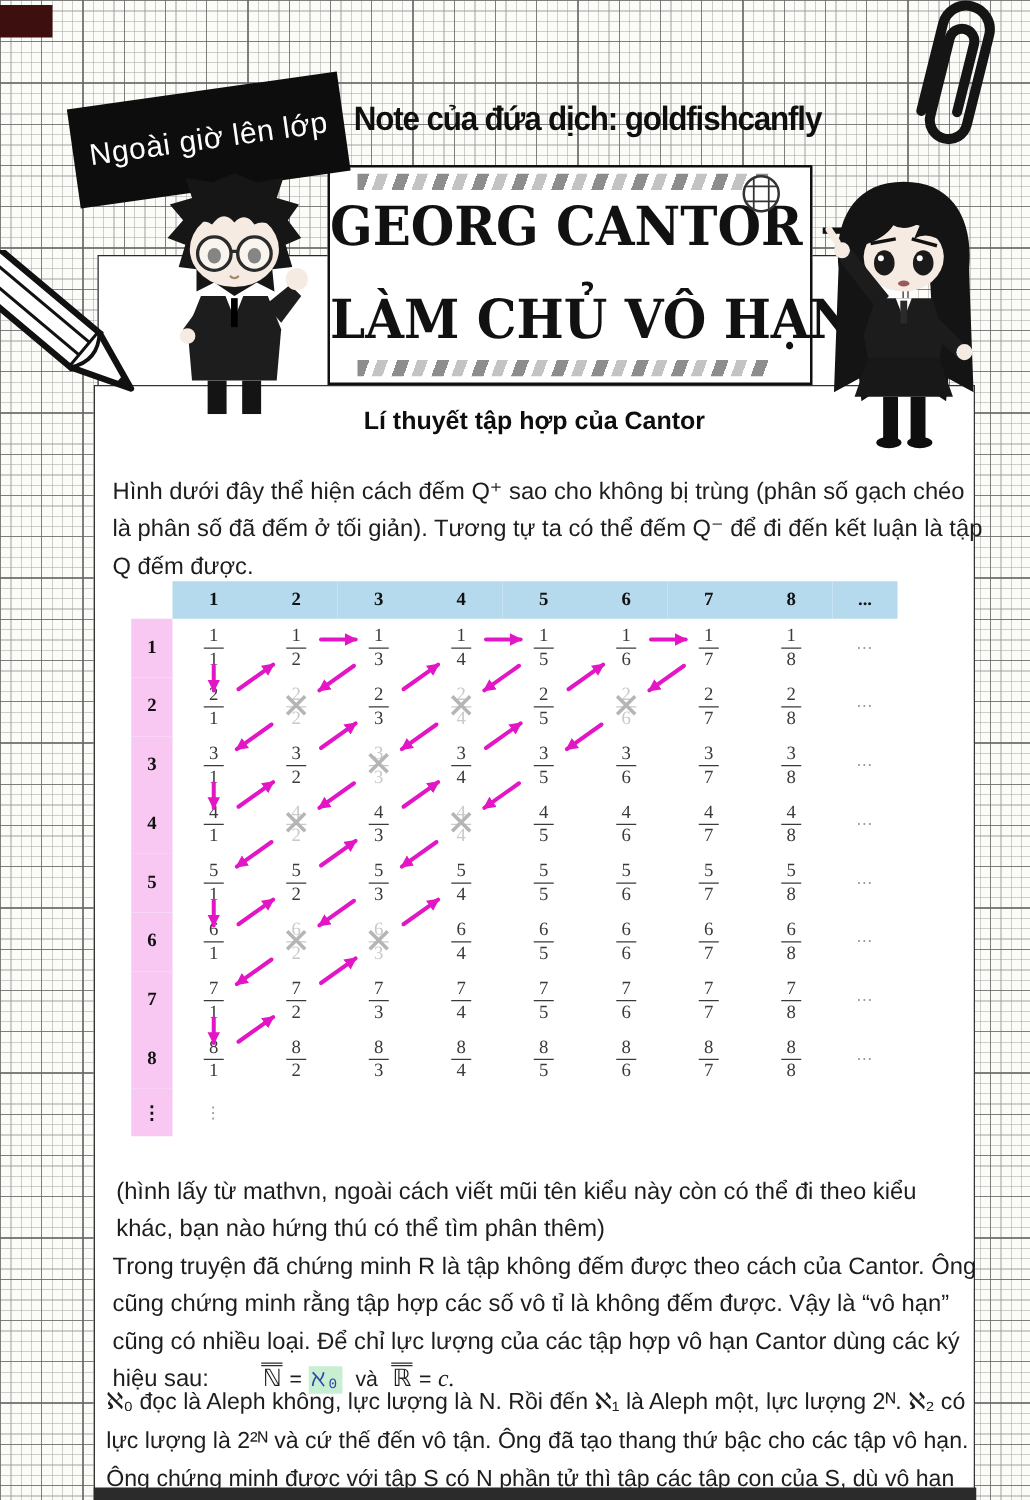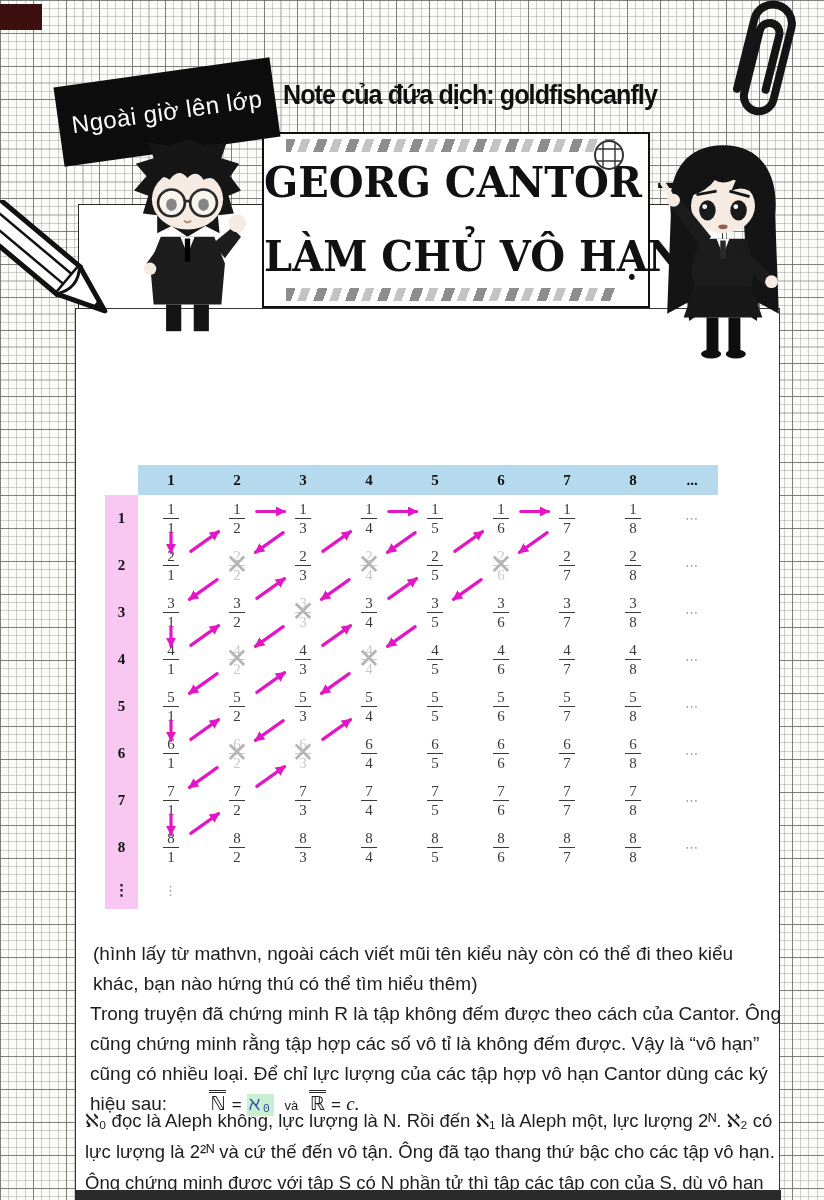--- a/index.html
+++ b/index.html
@@ -46,21 +46,21 @@
   #para-intro{left:90px;top:360px;width:698px;}
   #caption{left:93px;top:920px;width:660px;}
   #para-cardinality{left:90px;top:980px;width:700px;}
   #para-aleph{left:85px;top:1086px;width:707px;font-size:18.5px;line-height:31px;}
   
   .formula{margin-left:42px;font-size:19px;white-space:nowrap;}
   .dbar{display:inline-block;border-top:3px double #2a2a2a;padding:1px 1px 0;line-height:1.05;
     font-family:"DejaVu Sans",sans-serif;font-size:19px;}
   .aleph0{color:#2b48a8;background:#c9efd3;padding:0 2px;font-family:Liberation Mono, monospace;}
   .cvalue{font-family:"Liberation Serif",serif;font-style:italic;}
-  .fword{font-size:13px;margin-top:20px;}
+  .fword{font-size:17px;margin-top:20px;}
   .feq{font-size:17px;}
   
   #table-wrap{left:105px;top:465px;width:613px;height:444px;}
   #enum-table{display:grid;grid-template-columns:33px repeat(8,66px) 52px;
     grid-template-rows:30px repeat(8,47px) 38px;width:613px;height:444px;}
   .tcell{display:flex;align-items:center;justify-content:center;position:relative;
     font-family:"Liberation Serif","DejaVu Serif",serif;}
   .chead{background:var(--header-bg,#b5d9ed);font-weight:bold;font-size:15px;color:#111;}
   .rhead{background:var(--rowheader-bg,#f8c7f2);font-weight:bold;font-size:15px;color:#111;}
   .frac{display:inline-block;text-align:center;font-size:15px;line-height:16px;color:#3a3a3a;}
@@ -167,20 +167,22 @@
     <ellipse cx="82" cy="236" rx="11" ry="5" fill="#0e0e0e"></ellipse>
     <ellipse cx="109" cy="236" rx="11" ry="5" fill="#0e0e0e"></ellipse>
   </svg>
 
   <svg class="abs" id="paperclip" width="96" height="140" viewBox="0 0 96 140">
     <g transform="rotate(14 48 70)">
       <path d="M22 102 L22 30 A19 19 0 0 1 60 30 L60 104 A15 15 0 0 1 30 104 L30 40 A10 10 0 0 1 50 40 L50 96" fill="none" stroke="#151515" stroke-width="8" stroke-linecap="round"></path>
     </g>
   </svg>
 
+  <div class="abs" id="section-heading">Lí thuyết tập hợp của Cantor</div>
+  <p class="abs para" id="para-intro">Hình dưới đây thể hiện cách đếm Q⁺ sao cho không bị trùng (phân số gạch chéo là phân số đã đếm ở tối giản). Tương tự ta có thể đếm Q⁻ để đi đến kết luận là tập Q đếm được.</p>
 
   <div class="abs" id="table-wrap">
     <div id="enum-table" style="--header-bg: #b5d9ed; --rowheader-bg: #f8c7f2;">
         <div class="tcell corner"></div>
         <div class="tcell chead">1</div>
         <div class="tcell chead">2</div>
         <div class="tcell chead">3</div>
         <div class="tcell chead">4</div>
         <div class="tcell chead">5</div>
         <div class="tcell chead">6</div>
@@ -641,20 +643,20 @@
           <line x1="178.2" y1="255.6" x2="150.48000000000002" y2="275.34" stroke="#e316c6" stroke-width="3.2" stroke-linecap="round" marker-end="url(#ah)"></line>
           <line x1="112.2" y1="302.6" x2="84.48" y2="322.34" stroke="#e316c6" stroke-width="3.2" stroke-linecap="round" marker-end="url(#ah)"></line>
           <line x1="66" y1="349.6" x2="66" y2="369.34" stroke="#e316c6" stroke-width="3.2" stroke-linecap="round" marker-end="url(#ah)"></line>
           <line x1="85.8" y1="368.4" x2="113.52" y2="348.66" stroke="#e316c6" stroke-width="3.2" stroke-linecap="round" marker-end="url(#ah)"></line>
           <line x1="151.8" y1="321.4" x2="179.51999999999998" y2="301.66" stroke="#e316c6" stroke-width="3.2" stroke-linecap="round" marker-end="url(#ah)"></line>
           <line x1="217.8" y1="274.4" x2="245.51999999999998" y2="254.66" stroke="#e316c6" stroke-width="3.2" stroke-linecap="round" marker-end="url(#ah)"></line>
         </g>
     </svg>
   </div>
 
-  <p class="abs para" id="caption">(hình lấy từ mathvn, ngoài cách viết mũi tên kiểu này còn có thể đi theo kiểu khác, bạn nào hứng thú có thể tìm hiểu thêm)</p>
+  <p class="abs para" id="caption">(hình lấy từ mathvn, ngoài cách viết mũi tên kiểu này còn có thể đi theo kiểu khác, bạn nào hứng thú có thể tìm phân thêm)</p>
 
   <p class="abs para" id="para-cardinality"><span>Trong truyện đã chứng minh R là tập không đếm được theo cách của Cantor. Ông cũng chứng minh rằng tập hợp các số vô tỉ là không đếm được. Vậy là “vô hạn” cũng có nhiều loại. Để chỉ lực lượng của các tập hợp vô hạn Cantor dùng các ký hiệu sau:</span><span class="formula"><span class="dbar">ℕ</span>&nbsp;<span class="feq">=</span>&nbsp;<span class="aleph0">ℵ₀</span>&nbsp;&nbsp;<span class="fword">và</span>&nbsp;&nbsp;<span class="dbar">ℝ</span>&nbsp;<span class="feq">=</span>&nbsp;<span class="cvalue">c.</span></span></p>
 
   <p class="abs para" id="para-aleph">ℵ₀ đọc là Aleph không, lực lượng là N. Rồi đến ℵ₁ là Aleph một, lực lượng 2ᴺ. ℵ₂ có lực lượng là 2²ᴺ và cứ thế đến vô tận. Ông đã tạo thang thứ bậc cho các tập vô hạn. Ông chứng minh được với tập S có N phần tử thì tập các tập con của S, dù vô hạn hay không, luôn có số phần tử bằng 2ᴺ (nhờ lập luận đường chéo)</p>
 
   <div class="abs" id="bottom-bar"></div>
 </div>
 
 </body></html>

